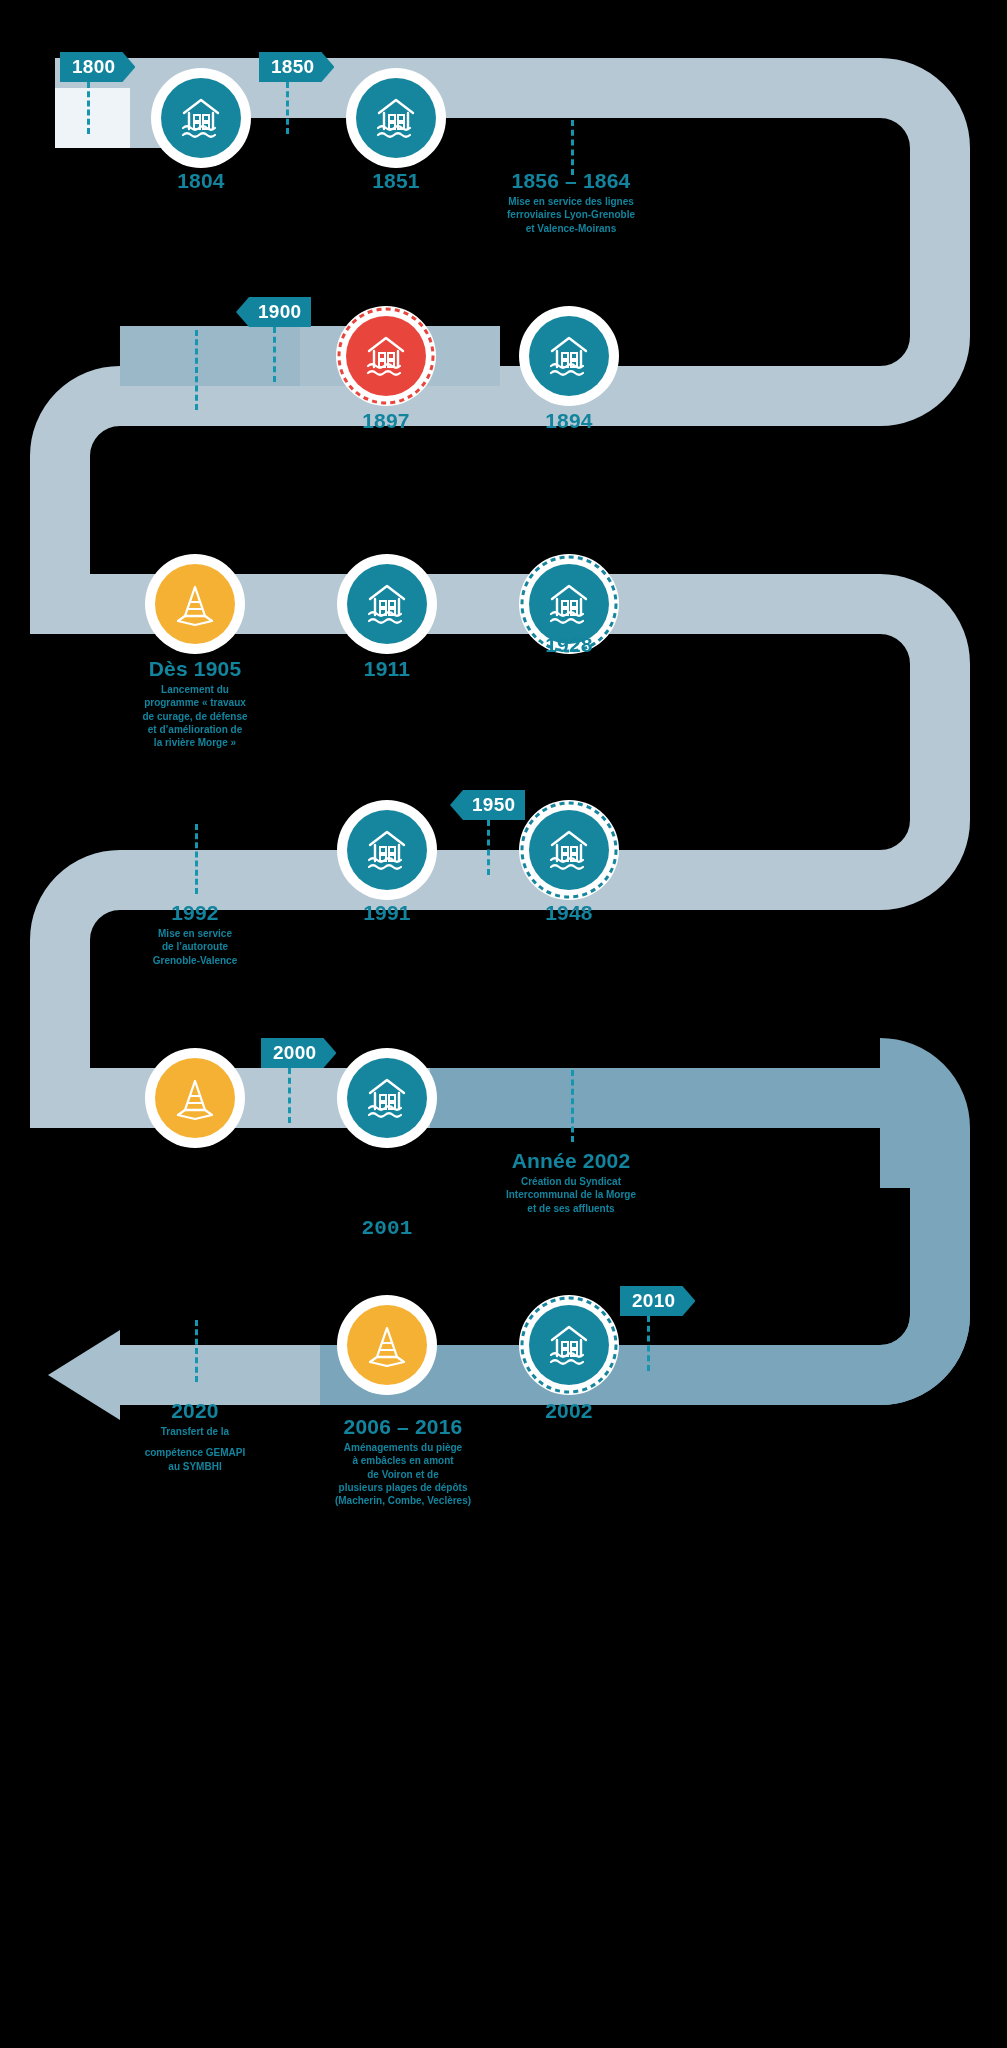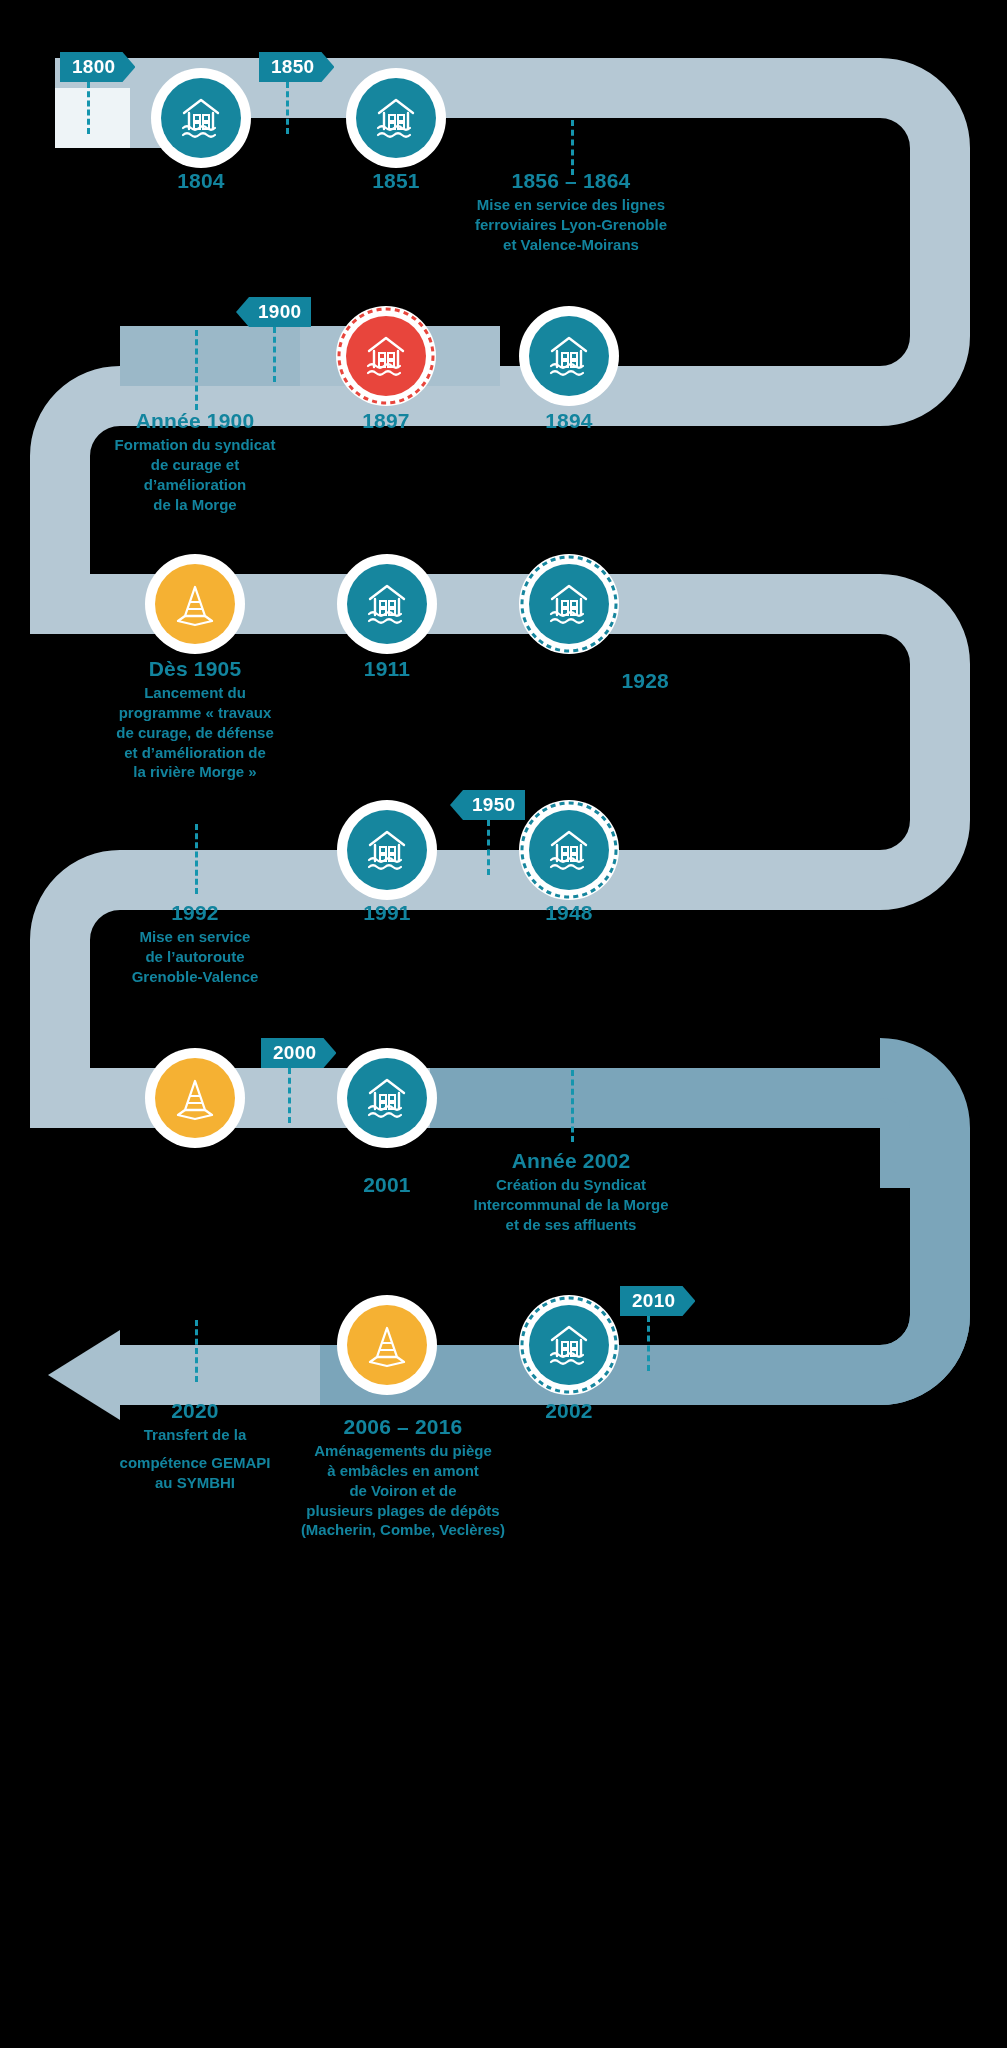--- a/index.html
+++ b/index.html
@@ -42,21 +42,21 @@
   .node .disc.orange { background:#f5b133; }
   .node svg { display:block; }
 
   
   .label { position:absolute; text-align:center; color:#12849e; }
   .label .yr {
     font-size:21px; font-weight:bold; line-height:1.2; white-space:nowrap;
     color:#12849e; letter-spacing:.2px;
   }
   .label .desc {
-    font-size:15px; font-weight:bold; line-height:1.32; margin-top:2px;
+    font-size:10px; font-weight:bold; line-height:1.32; margin-top:2px;
     color:#12849e;
   }
 </style>
 </head>
 <body>
 
 <div id="stage">
 
   <svg class="track-svg" viewBox="0 0 1007 2048">
     <defs>
@@ -228,27 +228,20 @@
         <rect x="18" y="22" width="6" height="6" fill="none" stroke="#fff" stroke-width="2"></rect>
         <rect x="27" y="22" width="6" height="6" fill="none" stroke="#fff" stroke-width="2"></rect>
         <rect x="18" y="30" width="6" height="6" fill="none" stroke="#fff" stroke-width="2"></rect>
         <rect x="27" y="30" width="6" height="6" fill="none" stroke="#fff" stroke-width="2"></rect>
         <path d="M7 35 q4 -3.5 8 0 q4 3.5 8 0 q4 -3.5 8 0 q4 3.5 8 0" fill="none" stroke="#fff" stroke-width="2.2" stroke-linecap="round"></path>
         <path d="M7 42 q4 -3.5 8 0 q4 3.5 8 0 q4 -3.5 8 0 q4 3.5 8 0" fill="none" stroke="#fff" stroke-width="2.2" stroke-linecap="round"></path>
       </svg>
     </div>
   </div>
 
-  <div class="label" style="left:75px; top:408px; width:240px;">
-    <div class="yr">Année 1900</div>
-    <div class="desc">Formation du syndicat</div>
-    <div class="desc" style="margin-top:0">de curage et</div>
-    <div class="desc" style="margin-top:0">d’amélioration</div>
-    <div class="desc" style="margin-top:0">de la Morge</div>
-  </div>
   <div class="label" style="left:286px; top:408px; width:200px;">
     <div class="yr">1897</div>
   </div>
   <div class="label" style="left:469px; top:408px; width:200px;">
     <div class="yr">1894</div>
   </div>
 
   <div class="node" style="left:145px; top:554px;">
     <div class="ring"></div>
     <div class="disc orange">
@@ -299,21 +292,21 @@
     <div class="yr">Dès 1905</div>
     <div class="desc">Lancement du</div>
     <div class="desc" style="margin-top:0">programme « travaux</div>
     <div class="desc" style="margin-top:0">de curage, de défense</div>
     <div class="desc" style="margin-top:0">et d’amélioration de</div>
     <div class="desc" style="margin-top:0">la rivière Morge »</div>
   </div>
   <div class="label" style="left:287px; top:656px; width:200px;">
     <div class="yr">1911</div>
   </div>
-  <div class="label" style="left:469px; top:668px; width:200px;text-align:right;">
+  <div class="label" style="left:469px; top:632px; width:200px;">
     <div class="yr">1928</div>
   </div>
 
   <div class="node" style="left:337px; top:800px;">
     <div class="ring"></div>
     <div class="disc teal">
       <svg width="50" height="50" viewBox="0 0 50 50">
         <path d="M8 20 L25 7 L42 20" fill="none" stroke="#fff" stroke-width="2.4" stroke-linecap="round" stroke-linejoin="round"></path>
         <path d="M13 20 V36 M37 20 V36" fill="none" stroke="#fff" stroke-width="2.4" stroke-linecap="round"></path>
         <rect x="18" y="22" width="6" height="6" fill="none" stroke="#fff" stroke-width="2"></rect>
@@ -378,21 +371,21 @@
         <rect x="18" y="22" width="6" height="6" fill="none" stroke="#fff" stroke-width="2"></rect>
         <rect x="27" y="22" width="6" height="6" fill="none" stroke="#fff" stroke-width="2"></rect>
         <rect x="18" y="30" width="6" height="6" fill="none" stroke="#fff" stroke-width="2"></rect>
         <rect x="27" y="30" width="6" height="6" fill="none" stroke="#fff" stroke-width="2"></rect>
         <path d="M7 35 q4 -3.5 8 0 q4 3.5 8 0 q4 -3.5 8 0 q4 3.5 8 0" fill="none" stroke="#fff" stroke-width="2.2" stroke-linecap="round"></path>
         <path d="M7 42 q4 -3.5 8 0 q4 3.5 8 0 q4 -3.5 8 0 q4 3.5 8 0" fill="none" stroke="#fff" stroke-width="2.2" stroke-linecap="round"></path>
       </svg>
     </div>
   </div>
 
-  <div class="label" style="left:287px; top:1172px; width:200px;">
+  <div class="label" style="left:287px; top:1216px; width:200px;font-family:Liberation Mono, monospace;">
     <div class="yr">2001</div>
   </div>
   <div class="label" style="left:441px; top:1148px; width:260px;">
     <div class="yr">Année 2002</div>
     <div class="desc">Création du Syndicat</div>
     <div class="desc" style="margin-top:0">Intercommunal de la Morge</div>
     <div class="desc" style="margin-top:0">et de ses affluents</div>
   </div>
 
   <div class="node" style="left:337px; top:1295px;">

